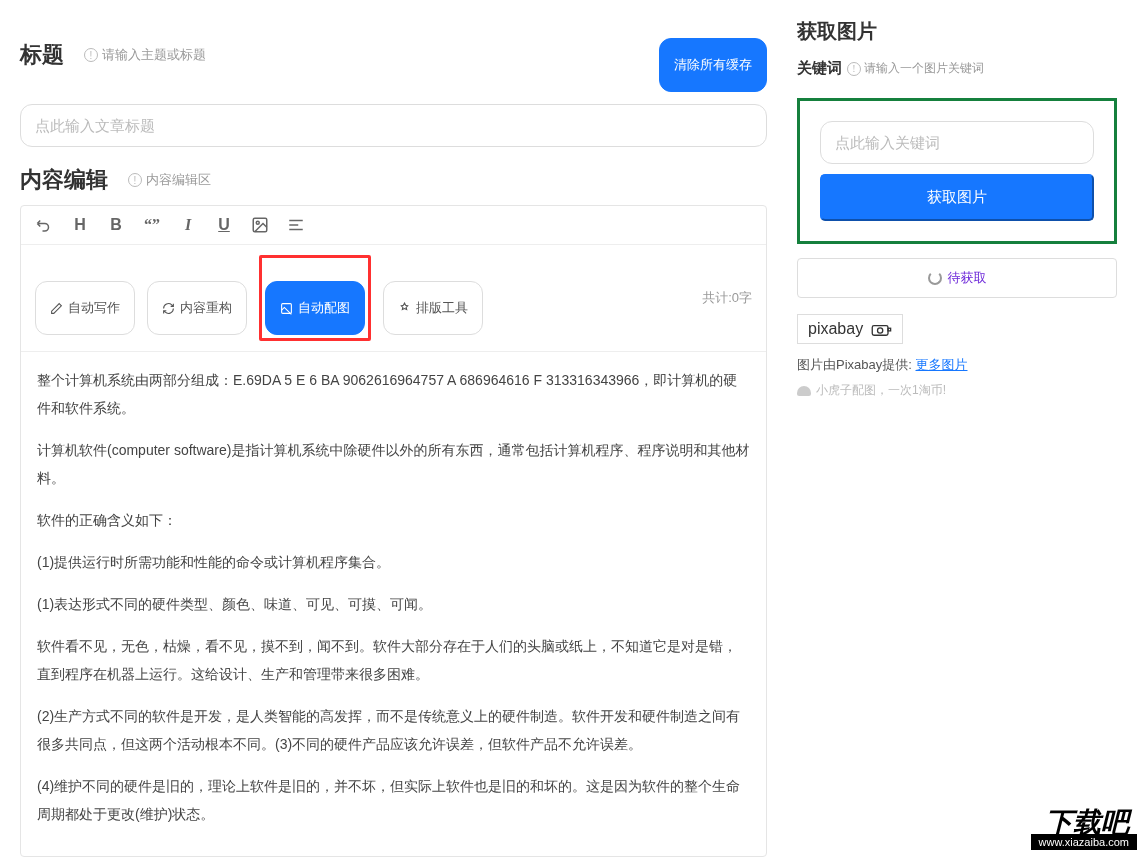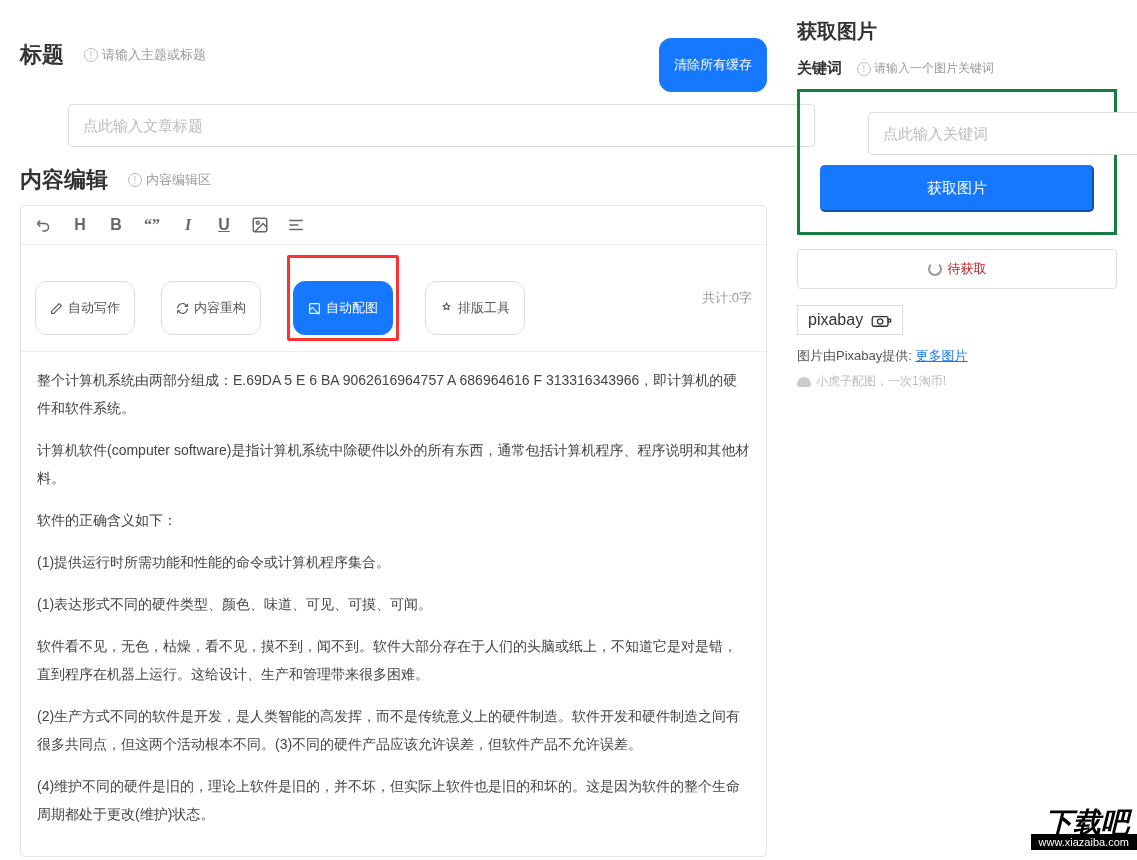--- a/index.html
+++ b/index.html
@@ -11,42 +11,42 @@
 .section-header { display: flex; align-items: center; justify-content: space-between; margin-bottom: 12px; }
 .section-title-wrap { display: flex; align-items: center; gap: 20px; }
 .section-title { font-size: 22px; font-weight: 600; color: #333; }
 .section-hint { font-size: 13px; color: #999; display: flex; align-items: center; gap: 4px; }
 .hint-icon { display: inline-flex; width: 14px; height: 14px; border: 1px solid #bbb; border-radius: 50%; align-items: center; justify-content: center; font-size: 10px; color: #bbb; }
 
 .btn { display: inline-flex; align-items: center; gap: 5px; padding: 17px 14px; border-radius: 12px; border: 1px solid #ddd; background: #fff; color: #555; font-size: 13px; cursor: pointer; margin-top: 20px; }
 .btn-primary { background: #1677ff; border-color: #1677ff; color: #fff; }
 .btn-primary-lg { background: #1677ff; border-color: #1677ff; color: #fff; width: 100%; padding: 12px; font-size: 15px; justify-content: center; border-radius: 5px; }
 
-.input-field { width: 100%; padding: 12px 14px; border: 1px solid #ddd; border-radius: 4px; font-size: 15px; color: #15803d; margin-left: 48px; }
+.input-field { width: 100%; padding: 12px 14px; border: 1px solid #ddd; border-radius: 12px; font-size: 15px; color: #15803d; }
 .input-field::placeholder { color: #bbb; }
 
 .editor-section { margin-top: 18px; }
 .editor-box { border: 1px solid #e5e5e5; border-radius: 4px; margin-top: 10px; }
 .toolbar-row1 { display: flex; align-items: center; gap: 18px; padding: 10px 14px; border-bottom: 1px solid #eee; }
 .tb-icon { width: 18px; height: 18px; color: #666; cursor: pointer; display: inline-flex; align-items: center; justify-content: center; font-size: 16px; font-weight: 600; }
 .toolbar-row2 { display: flex; align-items: center; justify-content: space-between; padding: 10px 14px; border-bottom: 1px solid #eee; }
-.toolbar-btns { display: flex; align-items: center; gap: 26px; }
+.toolbar-btns { display: flex; align-items: center; gap: 12px; }
 .highlight-box { border: 3px solid #ff3030; padding: 3px; border-radius: 2px; }
 .count-text { font-size: 13px; color: #999; }
 
 .content-body { padding: 14px 16px; line-height: 2.0; font-size: 14px; color: #444; }
 .content-body p { margin-bottom: 14px; }
 
 .side-section-title { font-size: 20px; font-weight: 600; margin-bottom: 14px; }
-.side-label-row { display: flex; align-items: center; gap: 15px; margin-bottom: 11px; font-family: Liberation Serif, serif; }
+.side-label-row { display: flex; align-items: center; gap: 5px; margin-bottom: 20px; font-family: Liberation Serif, serif; }
 .side-label { font-size: 15px; font-weight: 600; }
 .side-hint { font-size: 12px; color: #999; display: flex; align-items: center; gap: 3px; }
 .red-box { border: 3px solid #15803d; padding: 20px; margin-bottom: 14px; }
 .red-box .input-field { margin-bottom: 10px; }
-.status-btn { width: 100%; border: 1px solid #ddd; background: #fff; padding: 10px; border-radius: 4px; display: flex; align-items: center; justify-content: center; gap: 6px; color: #b91c1c; font-size: 13px; margin-bottom: 16px; cursor: default; }
+.status-btn { width: 100%; border: 1px solid #ddd; background: #fff; padding: 10px; border-radius: 4px; display: flex; align-items: center; justify-content: center; gap: 6px; color: #6d28d9; font-size: 13px; margin-bottom: 16px; cursor: default; }
 .spinner-icon { width: 14px; height: 14px; border: 2px solid #999; border-radius: 50%; border-top-color: transparent; }
 .pixabay-logo { display: inline-block; border: 1px solid #ddd; border-radius: 0; padding: 5px 10px; font-size: 16px; font-weight: 500; color: #333; margin-bottom: 12px; }
 .provider-text { font-size: 13px; color: #555; margin-bottom: 8px; }
 .provider-text a { color: #1677ff; text-decoration: underline; }
 .footer-note { font-size: 12px; color: #bbb; display: flex; align-items: center; gap: 5px; }
 .cloud-icon { width: 14px; height: 10px; background: #ccc; border-radius: 10px 10px 3px 3px; position: relative; }
 
 .watermark { position: absolute; right: 0; bottom: 10px; background: #000; color: #fff; padding: 2px 8px; font-size: 11px; }
 .watermark-top { position: absolute; right: 8px; bottom: 18px; font-size: 28px; font-weight: 900; font-style: italic; color: #000; text-shadow: 2px 2px 0 #fff, -2px -2px 0 #fff, 2px -2px 0 #fff, -2px 2px 0 #fff; }
 .container { position: relative; }

